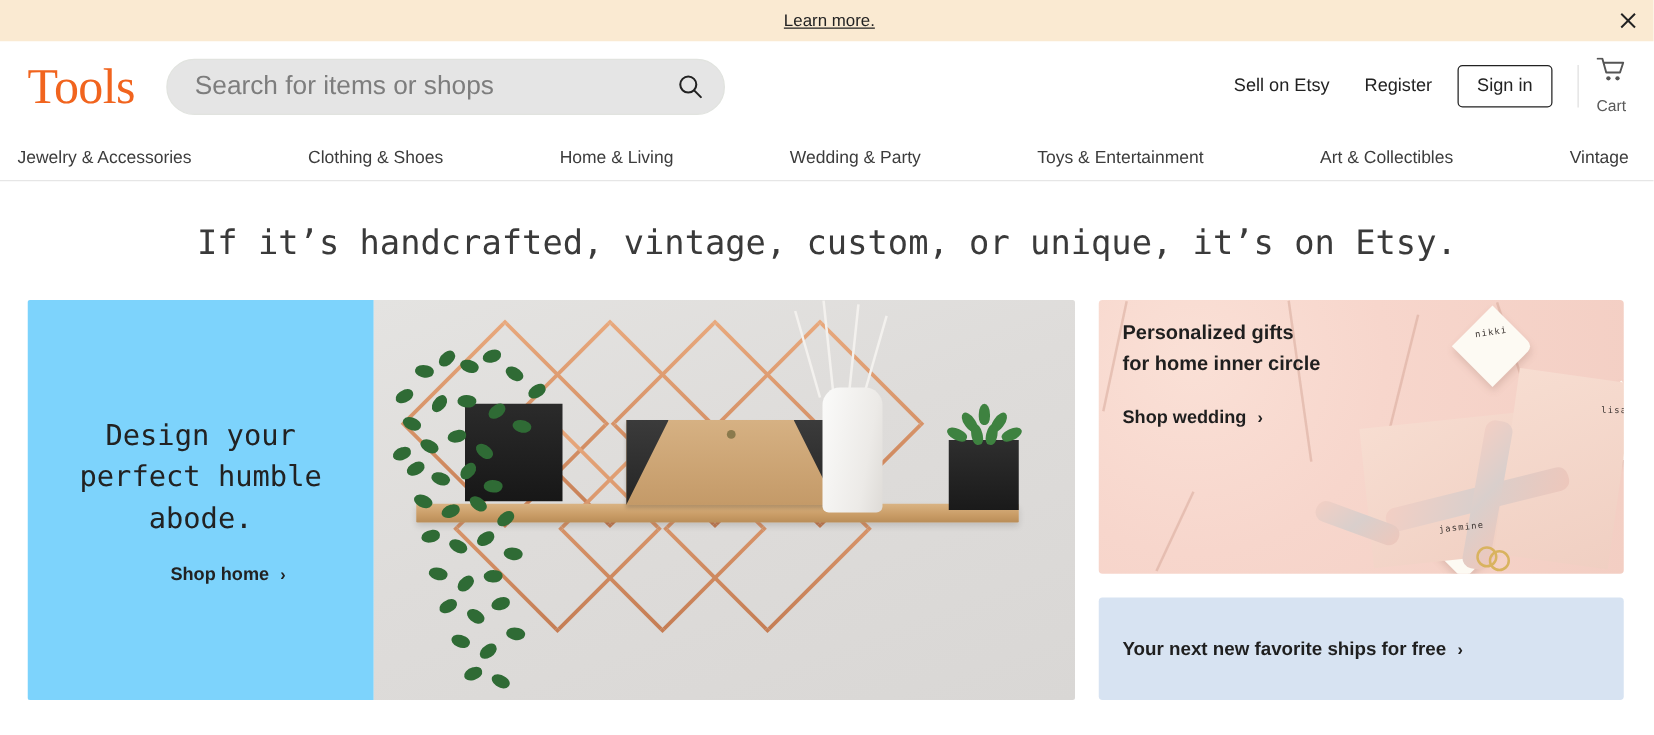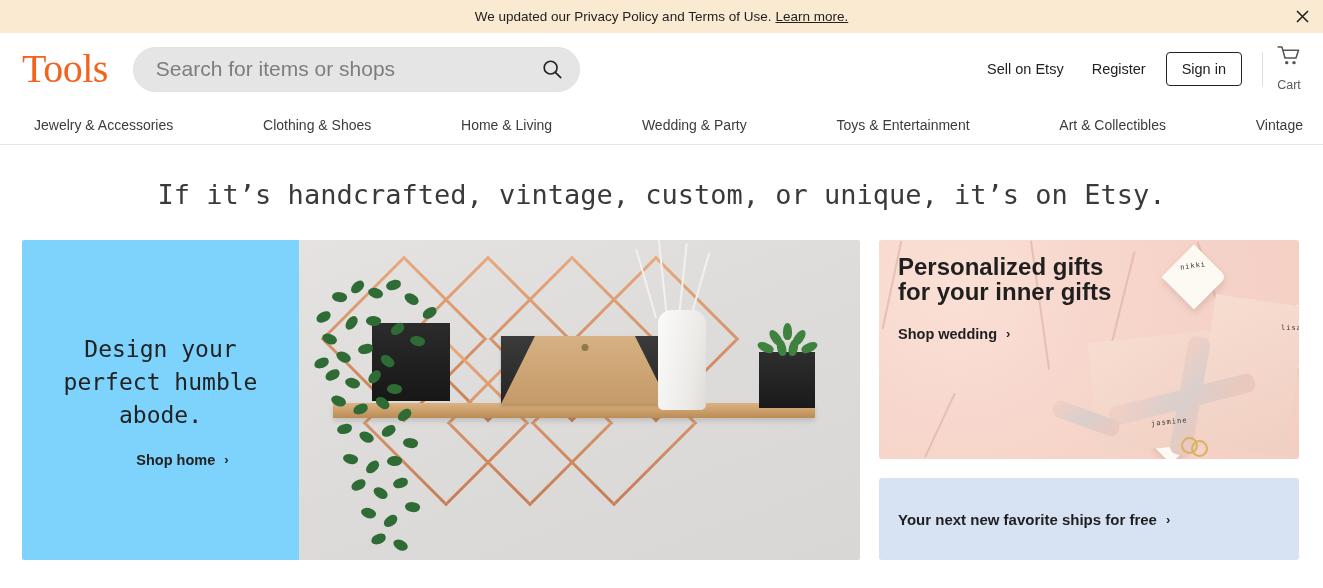--- a/index.html
+++ b/index.html
@@ -124,21 +124,21 @@
     padding-right: 4px;
   }
   .cart-label { font-size: 12.5px; color: #595959; }
 
   
   .catnav {
     height: 40px;
     display: flex;
     align-items: center;
     border-bottom: 1px solid #e6e6e6;
-    padding: 0 18px 0 32px;
+    padding: 0 18px 0 12px;
     justify-content: space-between;
   }
   .cat-item {
     font-size: 14px;
     color: #3c3c3c;
     cursor: pointer;
     white-space: nowrap;
     padding: 4px 2px;
   }
 
@@ -360,21 +360,21 @@
     border: 2px solid #d9b35f;
     border-radius: 50%;
     z-index: 13;
   }
   .card-pink-content {
     position: absolute;
     left: 19px; top: 14px;
     z-index: 20;
   }
   .card-pink-title {
-    font-size: 24px;
+    font-size: 16px;
     font-weight: bold;
     line-height: 25px;
     color: #1f1f1f;
   }
   .card-pink-cta {
     margin-top: 22px;
     font-size: 14.5px;
     font-weight: bold;
     color: #1f1f1f;
     display: flex;
@@ -396,21 +396,20 @@
     display: flex;
     align-items: center;
     gap: 9px;
   }
   .chev { font-size: 13px; font-weight: bold; display: inline-block; }
 </style>
 </head>
 <body>
 
 <div class="banner">
-  <span>We updated our Privacy Policy and Terms of Use.</span>
   <span class="banner-link">Learn more.</span>
   <span class="banner-close">
     <svg width="13" height="13" viewBox="0 0 13 13" aria-hidden="true">
       <path d="M1 1 L12 12 M12 1 L1 12" stroke="#222" stroke-width="1.6" fill="none"></path>
     </svg>
   </span>
 </div>
 
 <div class="header">
   <div class="logo">Tools</div>
@@ -576,21 +575,21 @@
         <span style="width:48px;height:48px;left:-24px;top:0;"></span>
         <span style="width:48px;height:48px;left:0;top:-24px;"></span>
       </div>
       <div class="heart-name" style="left:272px; top:178px; transform:rotate(-6deg);">jasmine</div>
 
       <div class="ring" style="left:302px; top:197px; width:17px; height:17px;"></div>
       <div class="ring" style="left:312px; top:200px; width:17px; height:17px;"></div>
 
       <div class="card-pink-content">
         <div class="card-pink-title">Personalized gifts</div>
-        <div class="card-pink-title">for your inner gifts</div>
+        <div class="card-pink-title">for home inner circle</div>
         <div class="card-pink-cta">
           <span>Shop wedding</span>
           <span class="chev">›</span>
         </div>
       </div>
     </div>
 
     <div class="card-blue">
       <div class="card-blue-text">
         <span>Your next new favorite ships for free</span>

